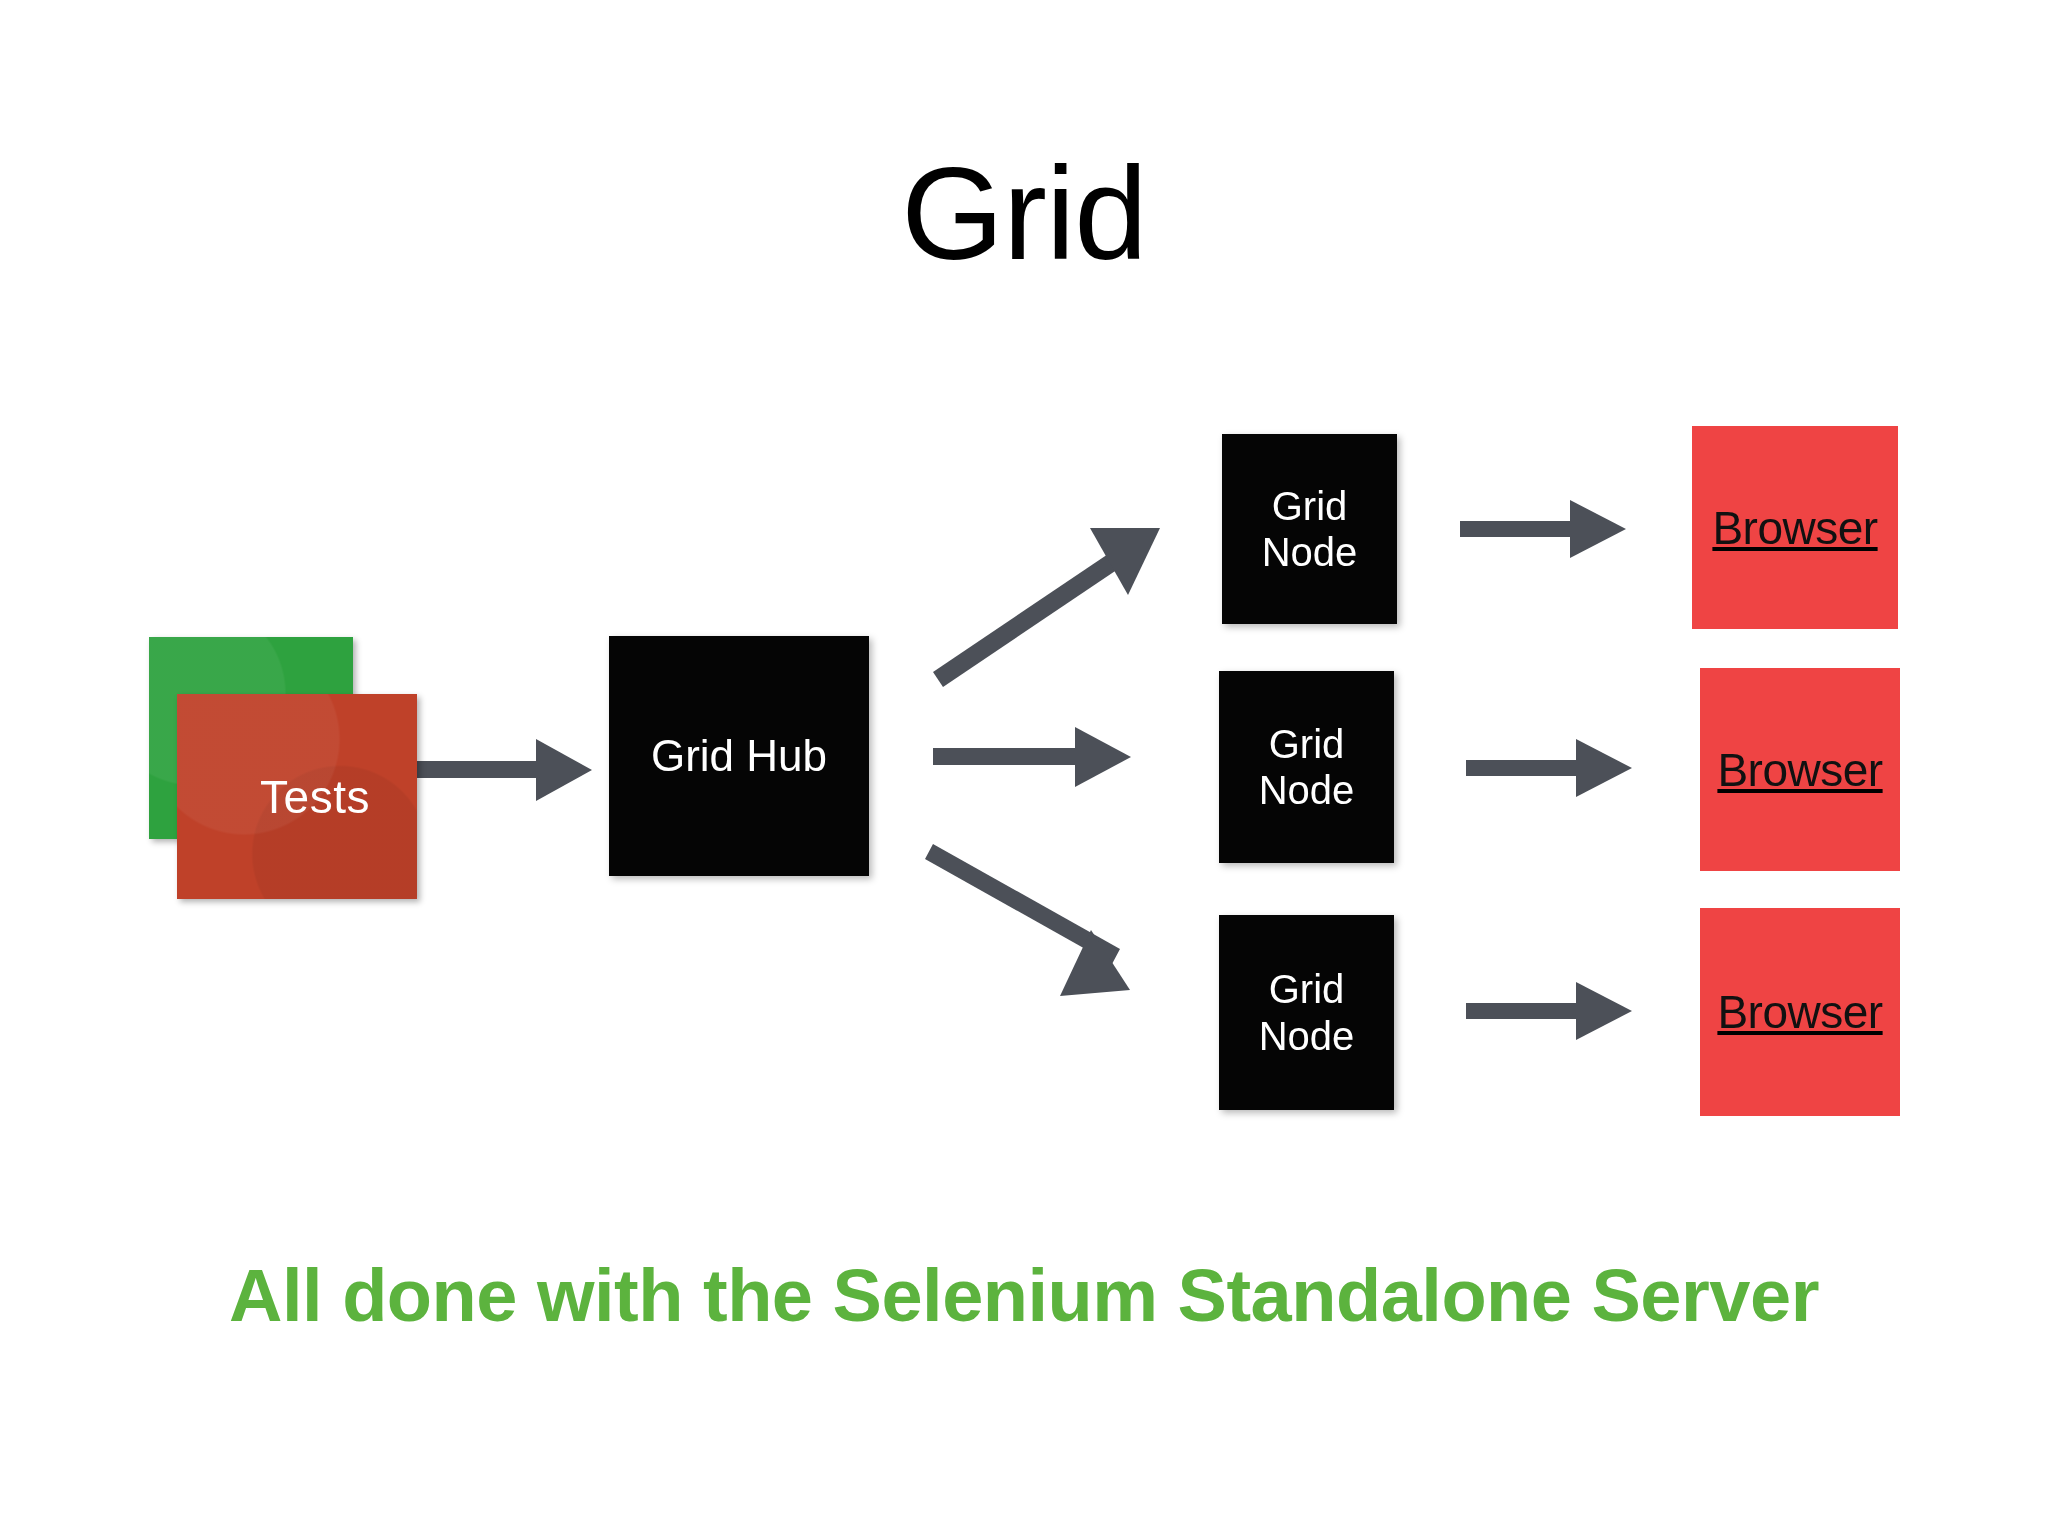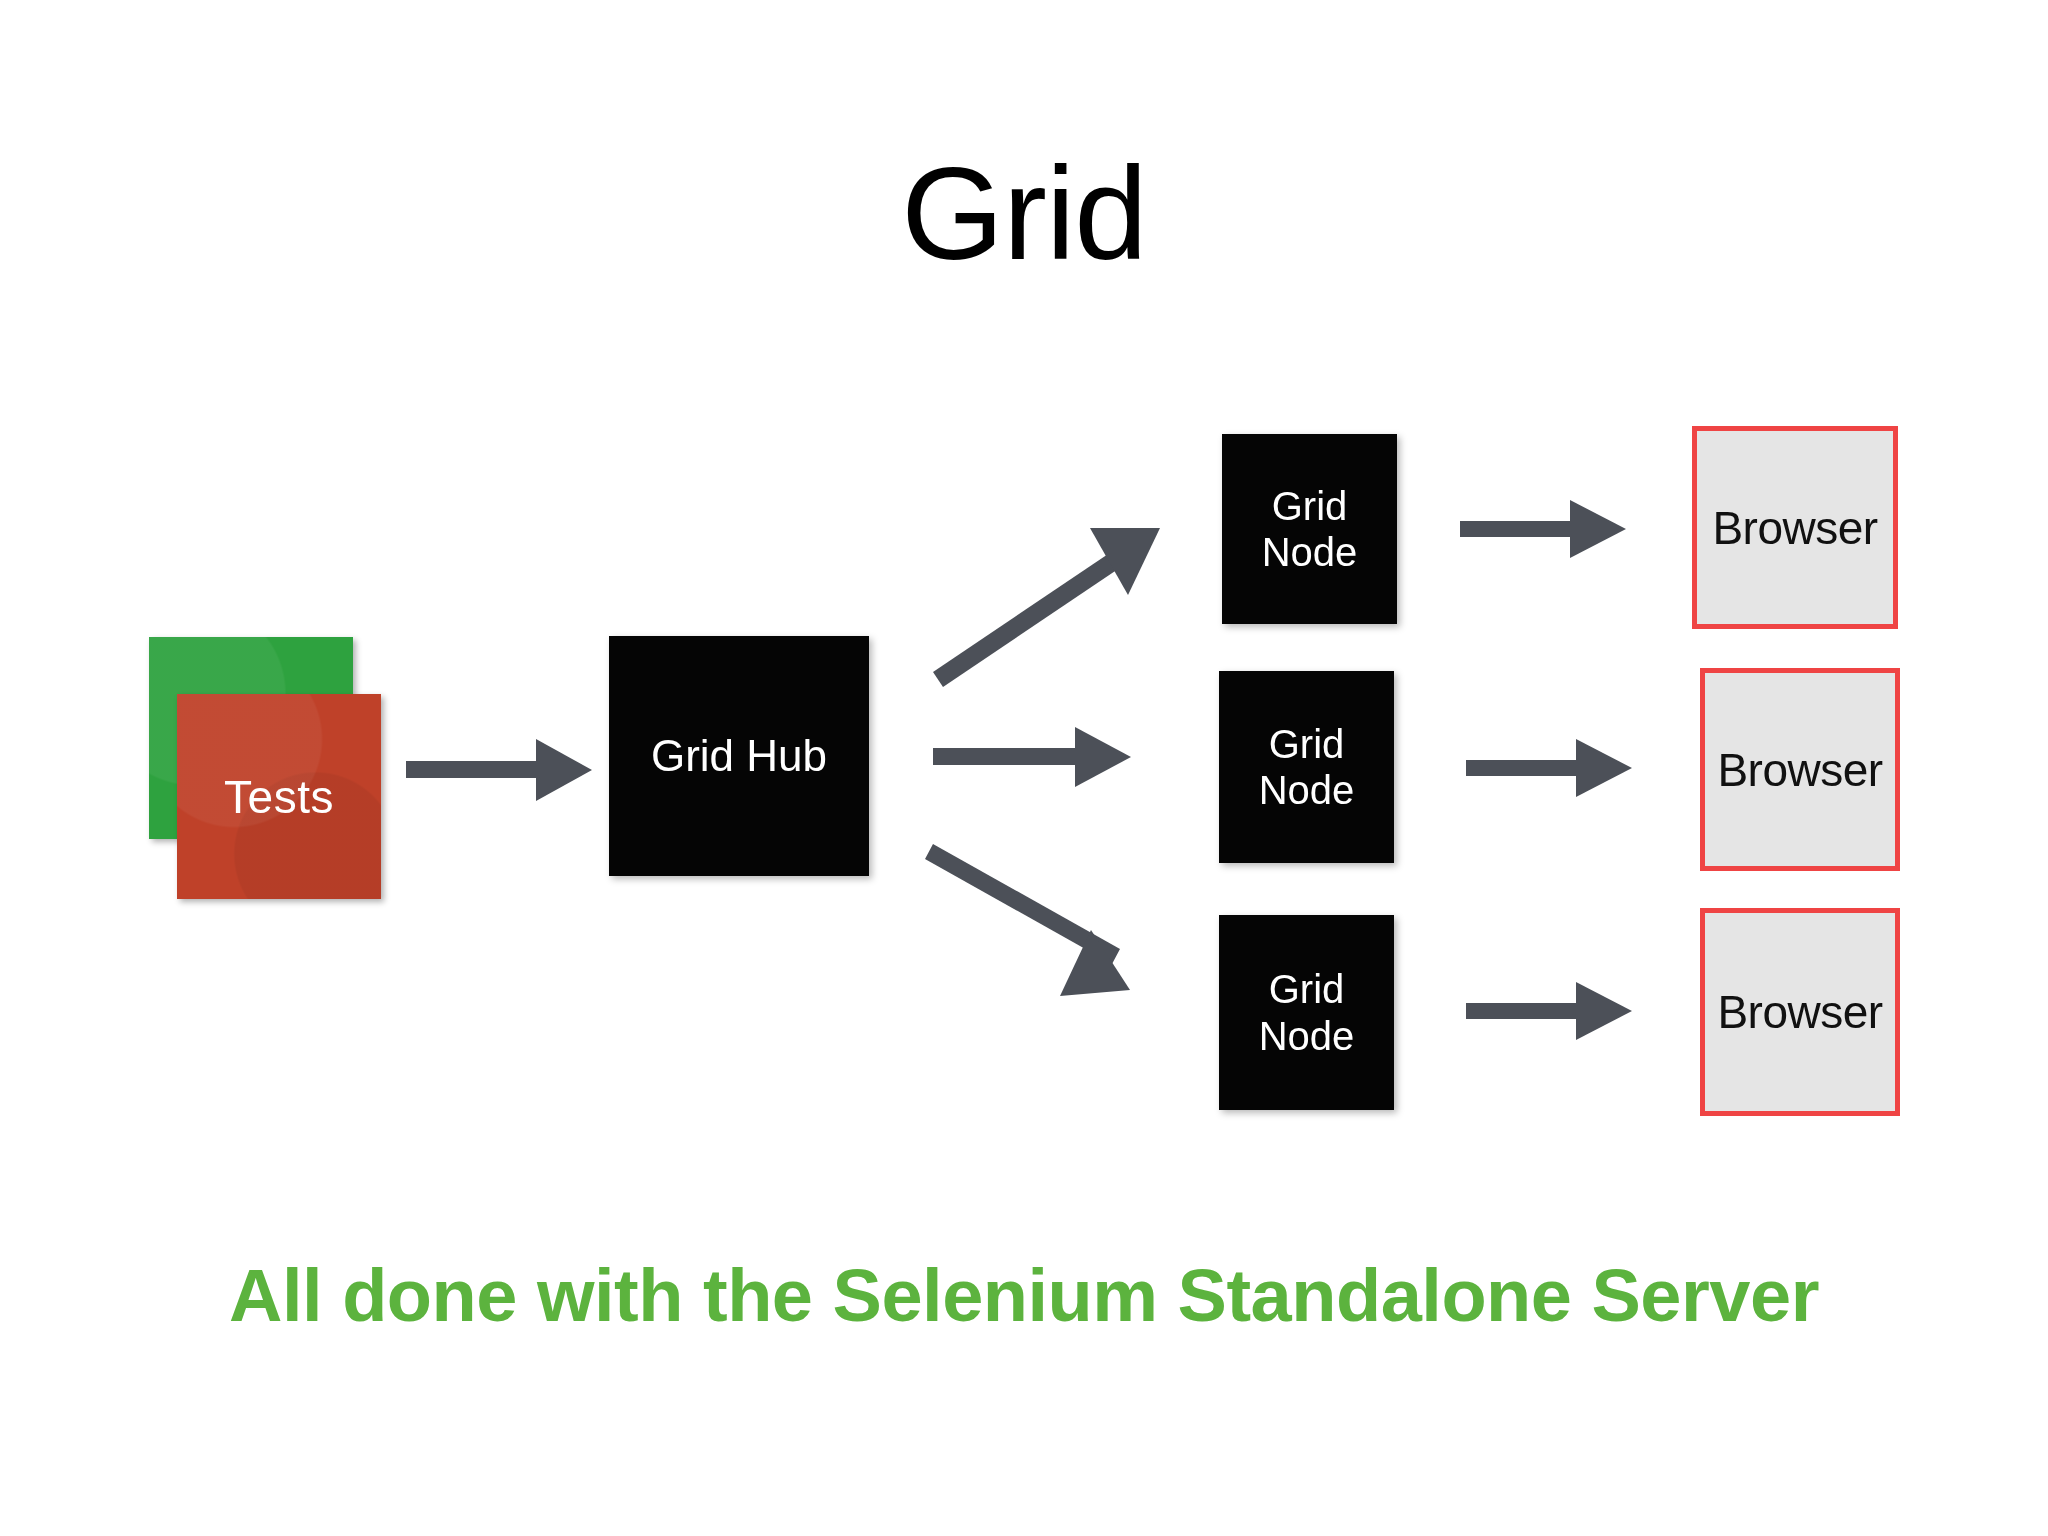--- a/index.html
+++ b/index.html
@@ -63,20 +63,21 @@
     top: 694px;
     width: 204px;
     height: 205px;
     background-color: #bf4129;
     background-image:
       radial-gradient(circle at 28% 22%, rgba(255,255,255,0.05) 0 40%, rgba(0,0,0,0) 41%),
       radial-gradient(circle at 68% 78%, rgba(0,0,0,0.055) 0 38%, rgba(0,0,0,0) 39%);
     display: flex;
     align-items: center;
     justify-content: center;
+    padding-left: 36px;
   }
   .card-red-label {
     font-family: "Liberation Sans", sans-serif;
     font-weight: 300;
     font-size: 46px;
     color: #ffffff;
     letter-spacing: 0.5px;
   }
 
   
@@ -109,26 +110,27 @@
     height: 190px;
   }
   .node .black-box-label { font-size: 40px; }
   .node-1 { left: 1222px; top: 434px; }
   .node-2 { left: 1219px; top: 671px; height: 192px; }
   .node-3 { left: 1219px; top: 915px; height: 195px; }
 
   
   .browser-box {
     position: absolute;
-    background: #e5e5e5;
+    background: #ef4444;
     border: 5px solid #ef4444;
     display: flex;
     align-items: center;
     justify-content: center;
     box-sizing: border-box;
+    text-decoration: underline;
   }
   .browser-label {
     font-family: "Liberation Sans", sans-serif;
     font-weight: 300;
     font-size: 46px;
     color: #111111;
     letter-spacing: -0.5px;
   }
   .browser-1 { left: 1692px; top: 426px; width: 206px; height: 203px; }
   .browser-2 { left: 1700px; top: 668px; width: 200px; height: 203px; }

